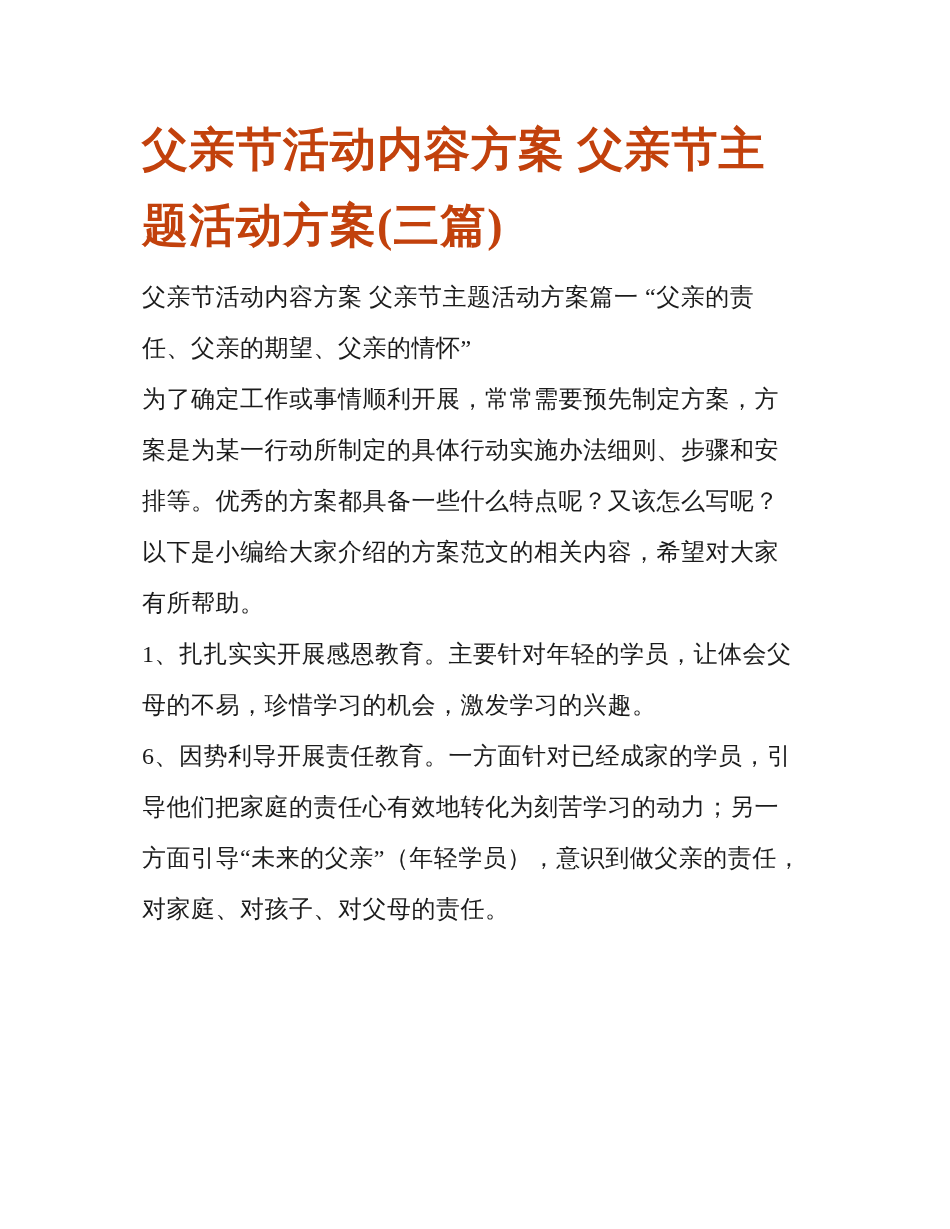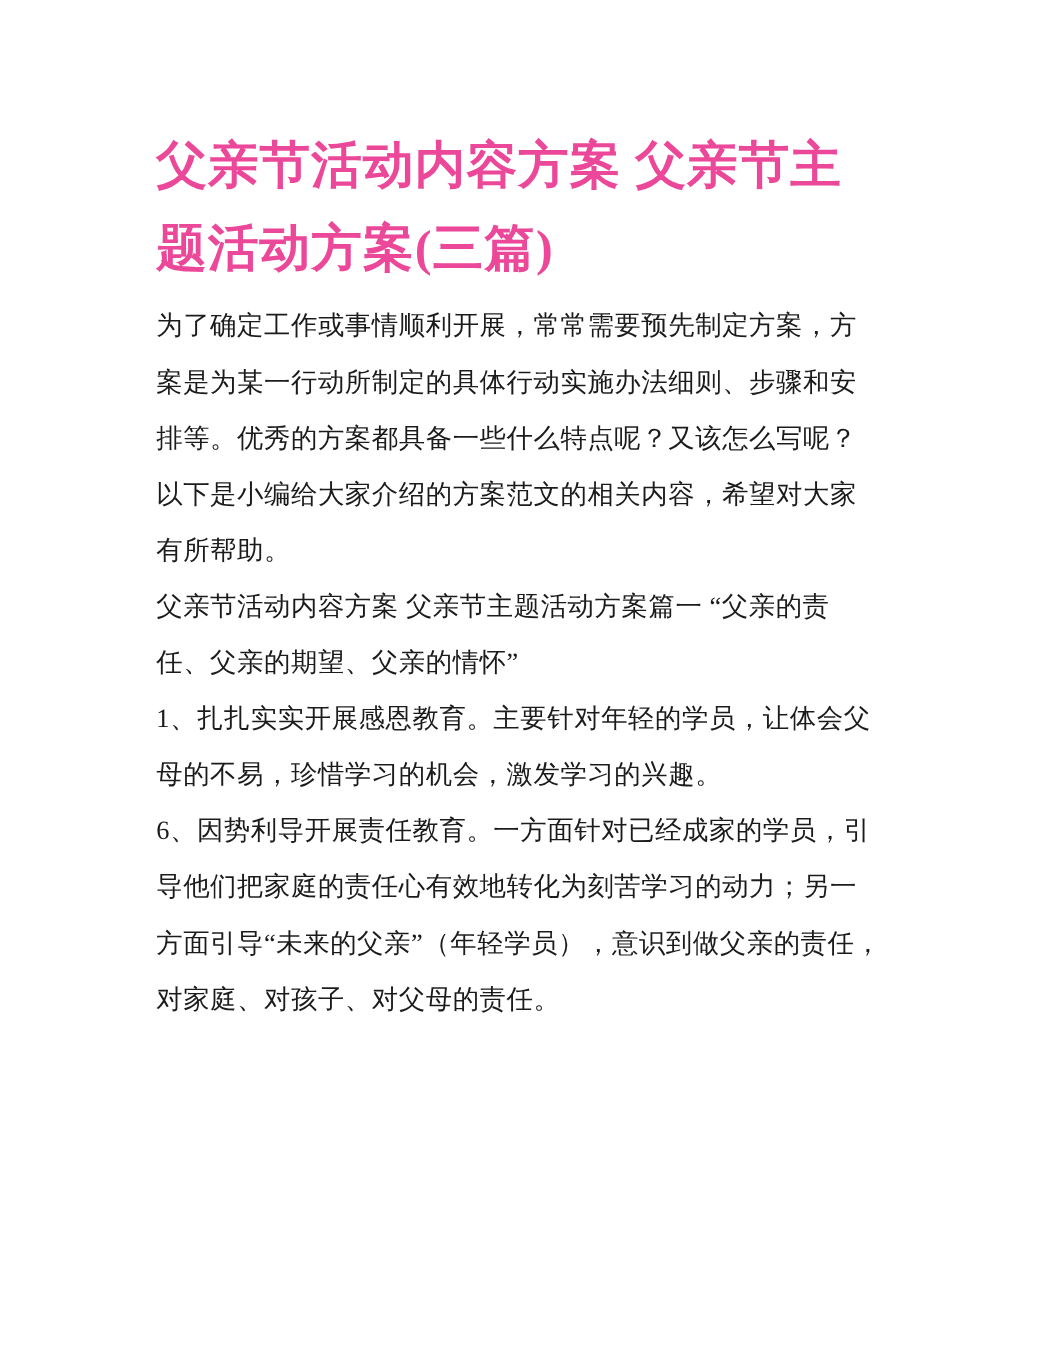--- a/index.html
+++ b/index.html
@@ -18,39 +18,39 @@
     box-sizing: content-box;
     padding: 112px 0 0 142px;
     width: 660px;
   }
   .doc-title {
     margin: 0 0 8px 0;
     font-size: 46px;
     font-weight: bold;
     line-height: 76px;
     letter-spacing: 1px;
-    color: #ec4899;
+    color: #c2410c;
   }
   .doc-paragraph {
     margin: 0;
     font-size: 24px;
     line-height: 51px;
     letter-spacing: 0.5px;
     text-align: left;
     line-break: strict;
     overflow-wrap: break-word;
   }
 </style>
 </head>
 <body>
 
 <div class="page">
   <h1 class="doc-title">父亲节活动内容方案 父亲节主题活动方案(三篇)</h1>
 
+  <p class="doc-paragraph">父亲节活动内容方案 父亲节主题活动方案篇一 “父亲的责任、父亲的期望、父亲的情怀”</p>
+
   <p class="doc-paragraph">为了确定工作或事情顺利开展，常常需要预先制定方案，方案是为某一行动所制定的具体行动实施办法细则、步骤和安排等。优秀的方案都具备一些什么特点呢？又该怎么写呢？以下是小编给大家介绍的方案范文的相关内容，希望对大家有所帮助。</p>
-
-  <p class="doc-paragraph">父亲节活动内容方案 父亲节主题活动方案篇一 “父亲的责任、父亲的期望、父亲的情怀”</p>
 
   <p class="doc-paragraph">1、扎扎实实开展感恩教育。主要针对年轻的学员，让体会父母的不易，珍惜学习的机会，激发学习的兴趣。</p>
 
   <p class="doc-paragraph">6、因势利导开展责任教育。一方面针对已经成家的学员，引导他们把家庭的责任心有效地转化为刻苦学习的动力；另一方面引导“未来的父亲”（年轻学员），意识到做父亲的责任，对家庭、对孩子、对父母的责任。</p>
 
 </div>
 
 </body></html>

